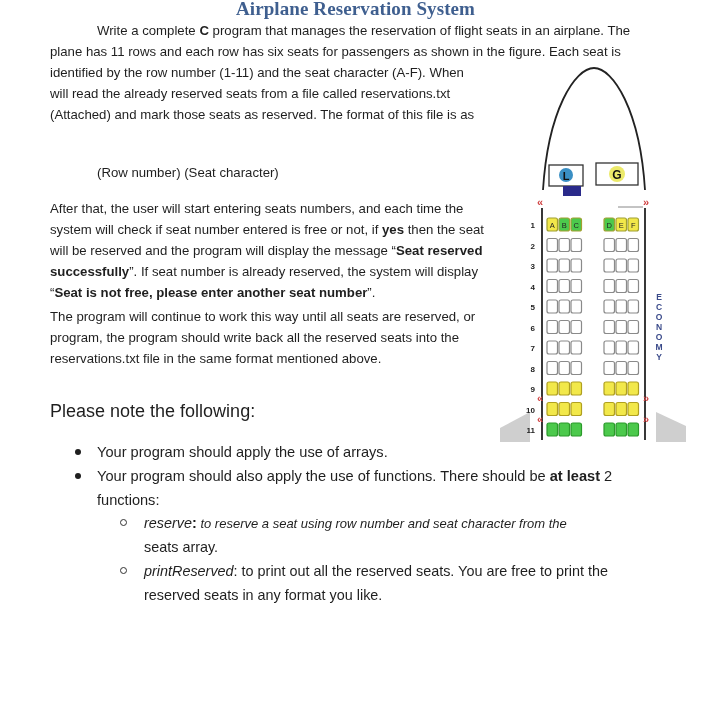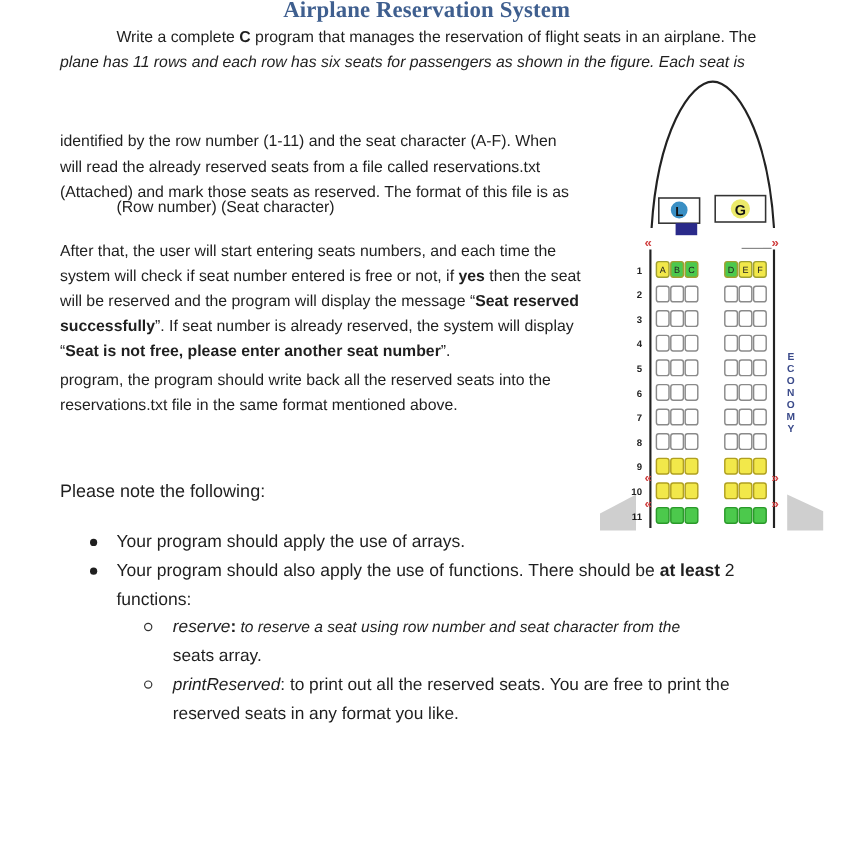--- a/index.html
+++ b/index.html
@@ -1,60 +1,61 @@
 <!DOCTYPE html>
 <html><head>
 <meta charset="utf-8">
 <style>
   html, body { margin: 0; padding: 0; background: #ffffff; }
   body { width: 711px; height: 711px; position: relative; overflow: hidden; font-family: "Liberation Sans", sans-serif; color: #1a1a1a; }
   .title { position: absolute; left: 0; width: 711px; top: -2px; text-align: center; font-family: "Liberation Serif", serif; font-weight: bold; font-size: 19px; color: #3f5f8f; letter-spacing: 0.1px; }
   .p { position: absolute; font-size: 13.2px; line-height: 21px; color: #1f1f1f; }
   .p b { font-weight: bold; }
   .intro1 { left: 97px; top: 20px; width: 600px; white-space: nowrap; }
-  .intro2 { left: 50px; top: 41px; width: 600px; white-space: nowrap; font-style: italic; }
+  .intro2 { left: 50px; top: 41px; width: 600px; white-space: nowrap; }
   .col { left: 50px; width: 445px; }
   .line { display: block; white-space: nowrap; }
   .fmt { left: 97px; top: 162px; white-space: nowrap; }
-  .note { position: absolute; left: 50px; top: 401px; font-size: 15px; color: #1f1f1f; white-space: nowrap; }
+  .note { position: absolute; left: 50px; top: 401px; font-size: 18px; color: #1f1f1f; white-space: nowrap; }
   .bul { position: absolute; left: 75px; font-size: 14.6px; line-height: 24px; color: #1f1f1f; }
   .bul .dot { position: absolute; left: 0; top: 9px; width: 6px; height: 6px; border-radius: 50%; background: #1f1f1f; }
   .bul .txt { position: absolute; left: 22px; white-space: nowrap; }
   .sub { position: absolute; left: 120px; font-size: 14.4px; line-height: 24px; color: #1f1f1f; }
   .sub .circ { position: absolute; left: 0; top: 8px; width: 5px; height: 5px; border-radius: 50%; border: 1px solid #333; }
   .sub .txt { position: absolute; left: 24px; white-space: nowrap; }
   .sub .fn { font-weight: normal; font-style: italic; }
   .sub .small { font-size: 13px; font-style: italic; }
   svg text { font-family: "Liberation Sans", sans-serif; }
 </style>
 </head>
 <body>
 
 <div class="title">Airplane Reservation System</div>
 
 <div class="p intro1"><span>Write a complete </span><b>C</b><span> program that manages the reservation of flight seats in an airplane.  The</span></div>
 <div class="p intro2">plane has 11 rows and each row has six seats for passengers as shown in the figure. Each seat is</div>
 
-<div class="p col" style="top:62px;margin-top:45px;">
+<div class="p col" style="top:62px;">
   <span class="line">identified by the row number (1-11) and the seat character (A-F). When</span>
   <span class="line">will read the already reserved seats from a file called reservations.txt</span>
   <span class="line">(Attached) and mark those seats as reserved. The format of this file is as</span>
 </div>
 
 <div class="p fmt">(Row number) (Seat character)</div>
 
 <div class="p col" style="top:198px;">
   <span class="line">After that, the user will start entering seats numbers, and each time the</span>
   <span class="line"><span>system will check if seat number entered is free or not, if </span><b>yes</b><span> then the seat</span></span>
   <span class="line"><span>will be reserved and the program will display the message “</span><b>Seat reserved</b></span>
   <span class="line"><b>successfully</b><span>”. If seat number is already reserved, the system will display</span></span>
   <span class="line"><span>“</span><b>Seat is not free, please enter another seat number</b><span>”.</span></span>
 </div>
 
 <div class="p col" style="top:306px;">
+  <span class="line">The program will continue to work this way until all seats are reserved, or</span>
   <span class="line">program, the program should write back all the reserved seats into the</span>
   <span class="line">reservations.txt file in the same format mentioned above.</span>
 </div>
 
 <div class="note">Please note the following:</div>
 
 <div class="bul" style="top:440px;">
   <span class="dot"></span>
   <span class="txt">Your program should apply the use of arrays.</span>
 </div>

